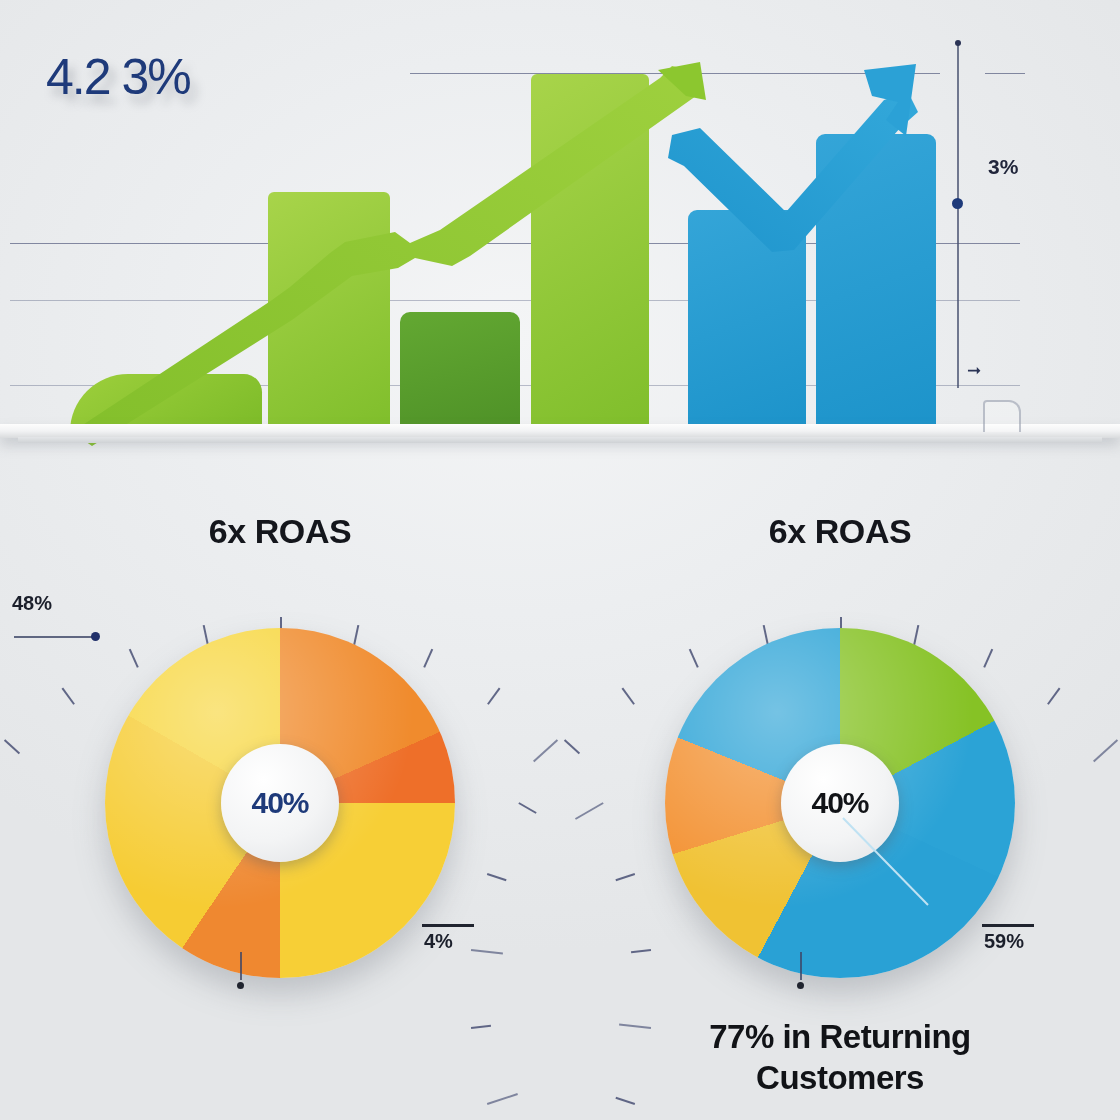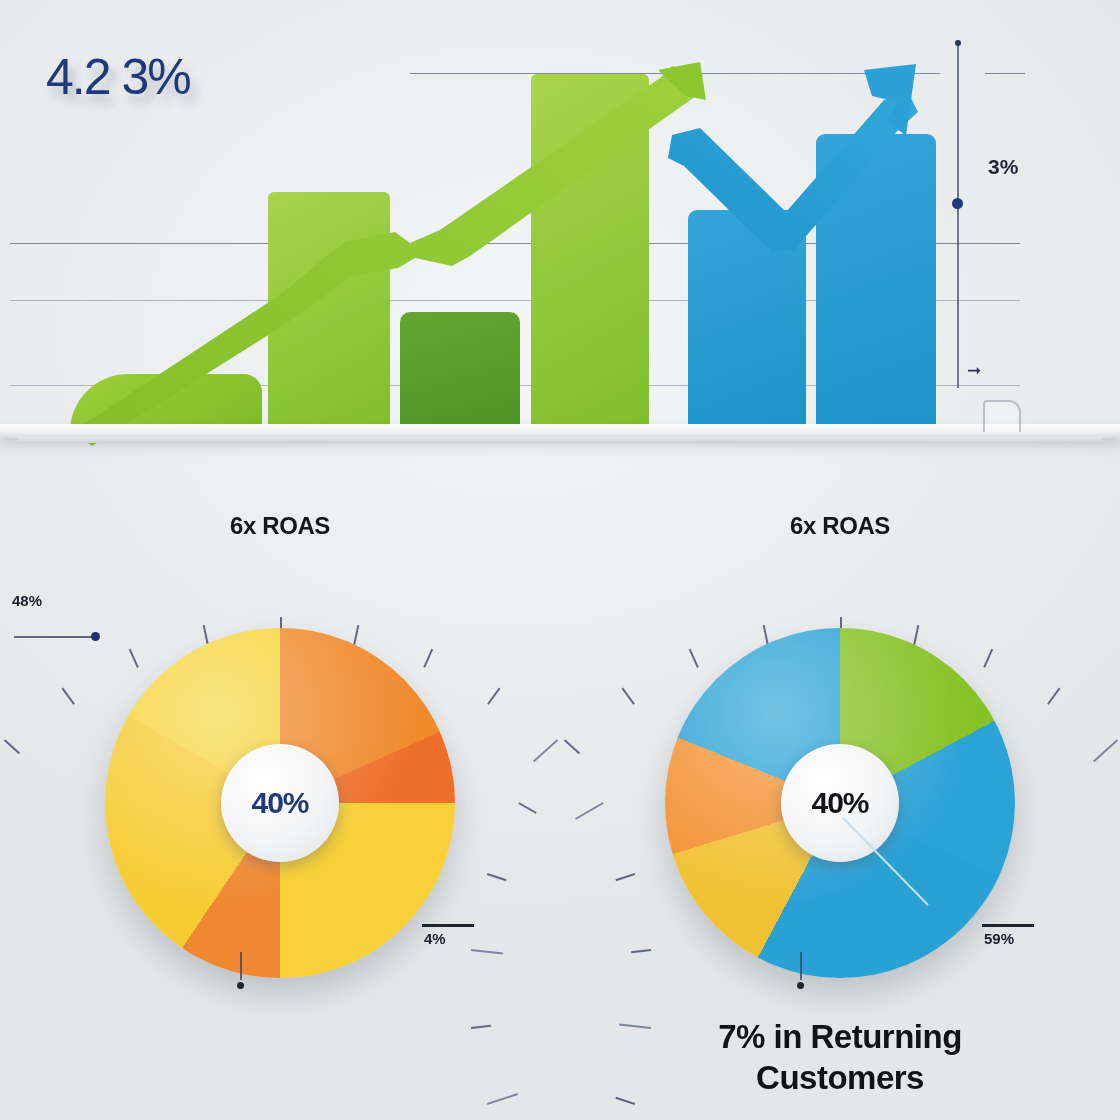--- a/index.html
+++ b/index.html
@@ -63,21 +63,21 @@
   .glassbox{
     position:absolute;border:2px solid rgba(120,130,150,.45);
     border-bottom:none;border-radius:4px 12px 0 0;
     background:rgba(255,255,255,.25);
   }
 
   
   .donut-block{position:absolute;top:500px;width:560px;height:620px;}
   .donut-title{
     position:absolute;top:12px;width:100%;text-align:center;
-    font-size:24px;font-weight:bold;color:#14161c;
+    font-size:34px;font-weight:bold;color:#14161c;
     letter-spacing:-.4px;
   }
   .ticks{position:absolute;width:470px;height:470px;left:45px;top:68px;}
   .tick{
     position:absolute;left:50%;top:50%;width:2px;height:20px;
     background:#2c3560;opacity:.72;transform-origin:1px 186px;
   }
   .tick.long{height:32px;opacity:.55;}
   .donut{
     position:absolute;width:350px;height:350px;left:105px;top:128px;
@@ -94,21 +94,21 @@
     margin-left:-59px;margin-top:-59px;border-radius:50%;
     background:radial-gradient(circle at 36% 30%,#ffffff 0%,#f3f4f5 55%,#dfe1e4 100%);
     box-shadow:0 5px 14px rgba(80,85,95,.35);
     display:flex;align-items:center;justify-content:center;
   }
   .hub-val{font-size:30px;font-weight:bold;letter-spacing:-1px;}
   .hub-val.navy{color:#1e3a7a;}
   .hub-val.dark{color:#111317;}
 
   .callout-label{
-    position:absolute;font-size:15px;font-weight:bold;color:#1b1f2b;
+    position:absolute;font-size:20px;font-weight:bold;color:#1b1f2b;
   }
   .callout-line{position:absolute;height:2px;background:#3d4667;opacity:.8;}
   .callout-dot{position:absolute;width:9px;height:9px;border-radius:50%;background:#21306a;}
   .callout-rule{position:absolute;height:3px;background:#20242f;}
 
   .caption{
     position:absolute;bottom:22px;width:100%;text-align:center;
     font-size:33px;font-weight:bold;color:#111317;line-height:1.25;
     letter-spacing:-.5px;white-space:pre-line;
   }
@@ -265,17 +265,17 @@
     <svg width="560" height="620" style="position:absolute;left:0;top:0;pointer-events:none;">
       <line x1="283" y1="318" x2="368" y2="405" stroke="#bfe2f3" stroke-width="2"></line>
     </svg>
 
     <div class="callout-rule" style="left:422px;top:424px;width:52px;"></div>
     <div class="callout-label" style="left:424px;top:430px;">59%</div>
 
     <div class="cap-stem" style="left:240px;top:452px;height:28px;"></div>
     <div class="cap-dot" style="left:237px;top:482px;"></div>
 
-    <div class="caption">7% in Returning
+    <div class="caption">77% in Returning
 Customers</div>
   </div>
 
 </div>
 
 </body></html>

